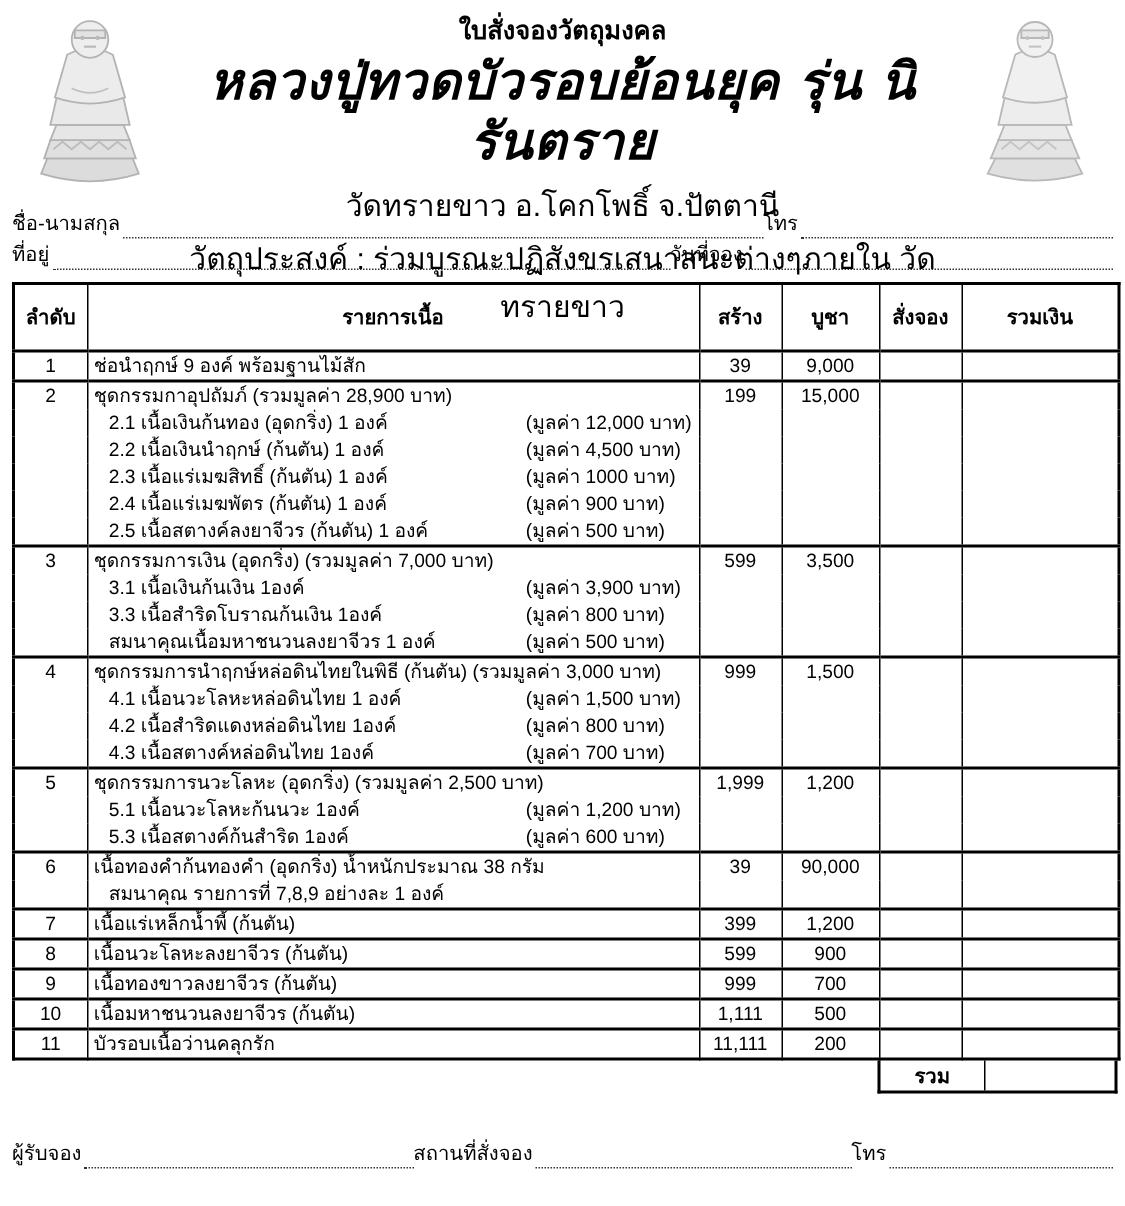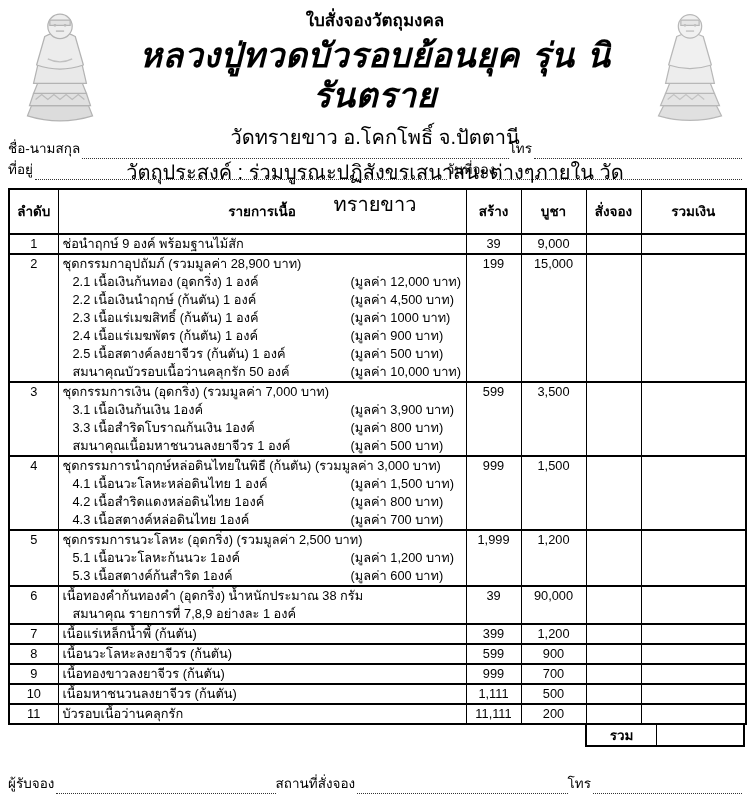--- a/index.html
+++ b/index.html
@@ -52,21 +52,21 @@
   .summary{
     margin-left:585px;width:160px;height:22px;display:flex;
     border:2px solid #000;border-top:none;box-sizing:border-box;
   }
   .summary .tot{
     width:70px;display:flex;align-items:center;justify-content:center;
     font-weight:bold;font-size:13.5px;border-right:1px solid #000;box-sizing:border-box;
   }
   .summary .blank{flex:1;}
   
-  .footer{position:absolute;left:8px;right:8px;bottom:10px;text-align:right;}
+  .footer{position:absolute;left:8px;right:8px;bottom:25px;text-align:right;}
 </style>
 </head>
 <body>
 
 <div class="header">
   <svg class="amulet left" viewBox="0 0 100 120">
     <g stroke="#b3b3b3" stroke-width="1.2" fill="#e4e4e4">
       <path d="M22 98 h56 l4 10 q-32 10 -64 0 z" fill="#dcdcdc"></path>
       <path d="M24 86 h52 l4 12 h-60 z" fill="#e0e0e0"></path>
       <path d="M28 76 h44 l4 10 h-52 z" fill="#e6e6e6"></path>
@@ -194,28 +194,20 @@
         <td class="c"></td>
       </tr>
       <tr class="sub">
         <td class="c"></td>
         <td class="desc"><span>2.5 เนื้อสตางค์ลงยาจีวร (ก้นตัน) 1 องค์</span><span class="val">(มูลค่า 500 บาท)</span></td>
         <td class="c"></td>
         <td class="c"></td>
         <td class="c"></td>
         <td class="c"></td>
       </tr>
-      <tr class="sub">
-        <td class="c"></td>
-        <td class="desc"><span>สมนาคุณบัวรอบเนื้อว่านคลุกรัก 50 องค์</span><span class="val">(มูลค่า 10,000 บาท)</span></td>
-        <td class="c"></td>
-        <td class="c"></td>
-        <td class="c"></td>
-        <td class="c"></td>
-      </tr>
       <tr class="main">
         <td class="c">3</td>
         <td class="desc"><span>ชุดกรรมการเงิน (อุดกริ่ง) (รวมมูลค่า 7,000 บาท)</span></td>
         <td class="c">599</td>
         <td class="c">3,500</td>
         <td class="c"></td>
         <td class="c"></td>
       </tr>
       <tr class="sub">
         <td class="c"></td>

